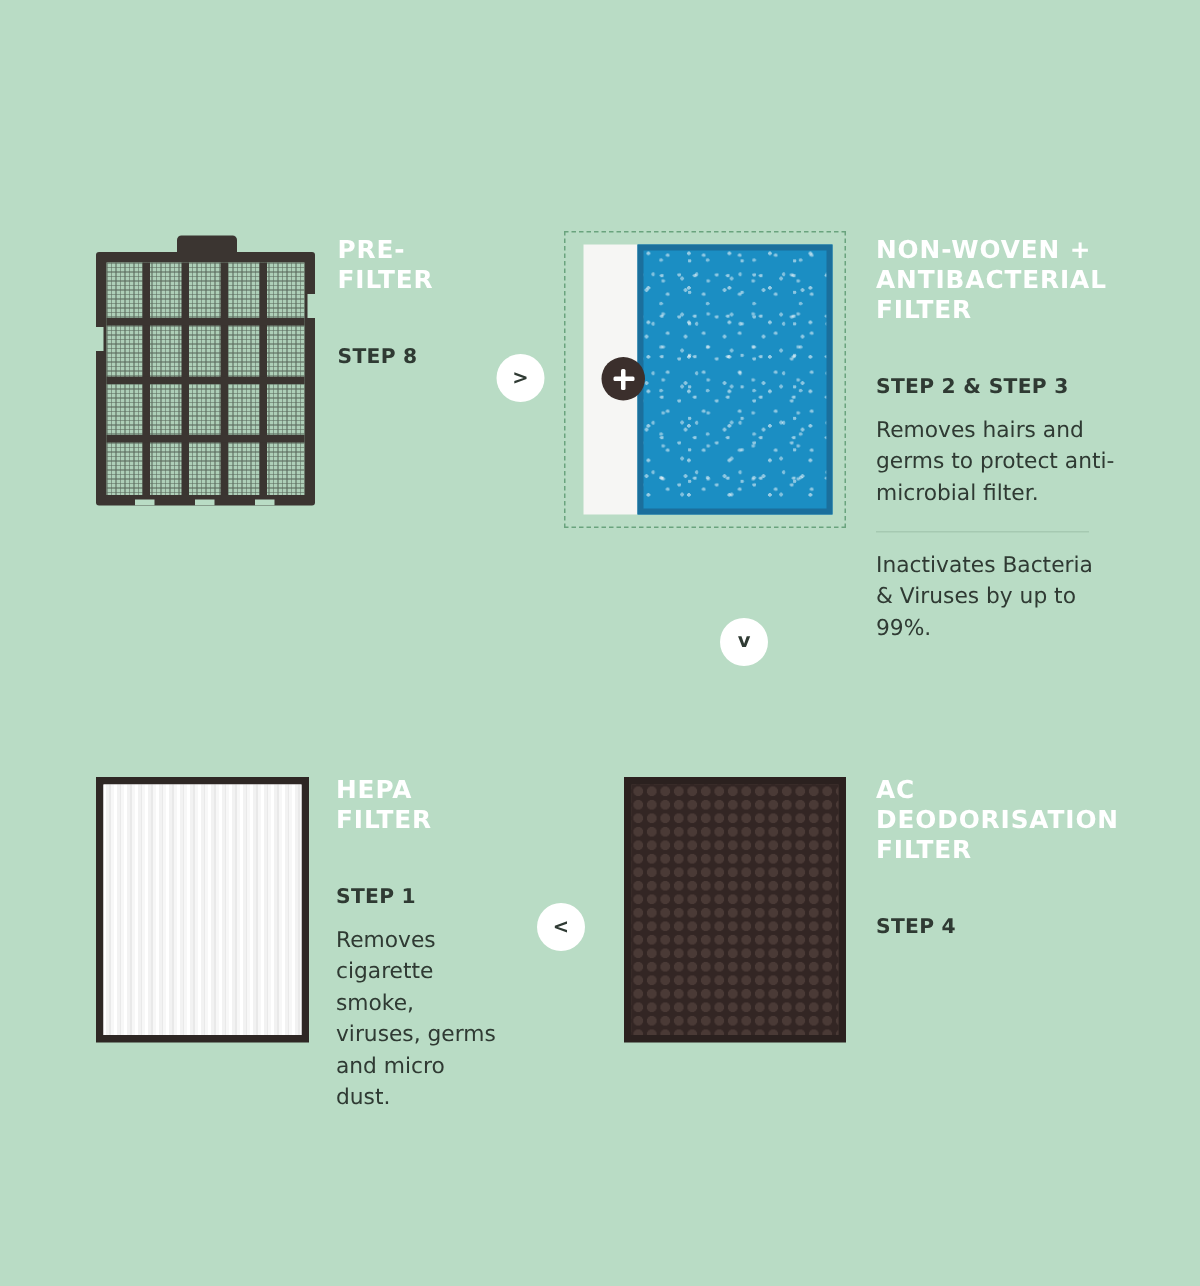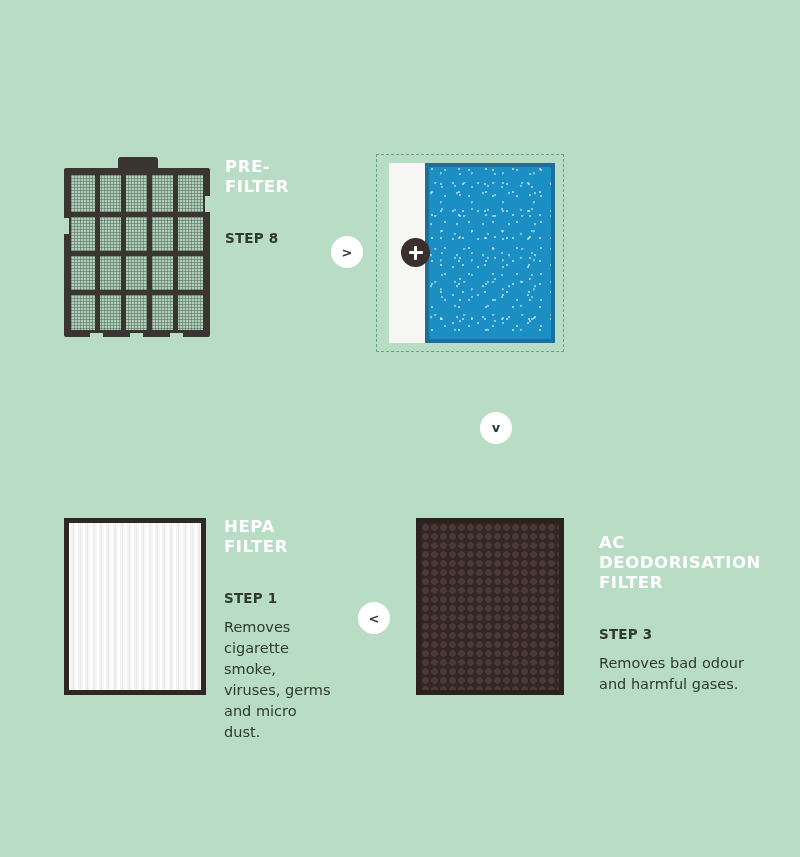--- a/index.html
+++ b/index.html
@@ -48,21 +48,21 @@
     border-top: 1px solid #a6c9b2;
     margin: 14px 0 12px 0;
     width: 142px;
   }
 
   
   .tb { position: absolute; }
   #text-prefilter      { left: 225px; top: 157px; width: 100px; }
   #text-nonwoven       { left: 584px; top: 157px; width: 160px; }
   #text-hepa           { left: 224px; top: 517px; width: 110px; }
-  #text-ac             { left: 599px; top: 517px; width: 170px; margin-top: 16px; }
+  #text-ac             { left: 584px; top: 517px; width: 170px; }
   .tb .step { margin-top: 33px; }
   .tb .body-text { margin-top: 11px; }
 
   
   .arrow-badge {
     position: absolute;
     width: 32px;
     height: 32px;
     border-radius: 50%;
     background: #ffffff;
@@ -293,20 +293,27 @@
     <div id="nonwoven-blue">
       <div class="speckles"></div>
     </div>
   </div>
 
   <div id="plus-badge">
     <span class="bar-h"></span>
     <span class="bar-v"></span>
   </div>
 
+  <div class="tb" id="text-nonwoven">
+    <div class="title">NON-WOVEN + ANTIBACTERIAL FILTER</div>
+    <div class="step">STEP 2 &amp; STEP 3</div>
+    <div class="body-text">Removes hairs and germs to protect anti-microbial filter.</div>
+    <hr class="divider">
+    <div class="body-text" style="margin-top:0">Inactivates Bacteria &amp; Viruses by up to 99%.</div>
+  </div>
 
   <div class="arrow-badge" id="arrow-down">
     <span>v</span>
   </div>
 
   <div id="graphic-hepa">
     <div id="hepa-inner"></div>
   </div>
 
   <div class="tb" id="text-hepa">
@@ -318,17 +325,16 @@
   <div class="arrow-badge" id="arrow-left">
     <span>&lt;</span>
   </div>
 
   <div id="graphic-ac">
     <div id="ac-inner"></div>
   </div>
 
   <div class="tb" id="text-ac">
     <div class="title">AC DEODORISATION FILTER</div>
-    <div class="step">STEP 3</div>
-    <div class="body-text">Removes bad odour and harmful gases.</div>
+    <div class="step">STEP 4</div>
   </div>
 
 </div>
 
 </body></html>

